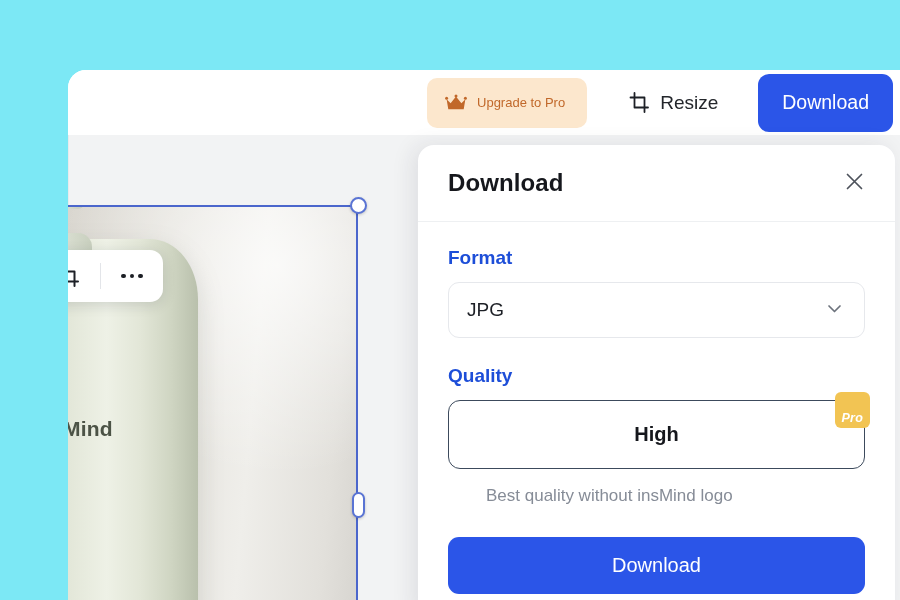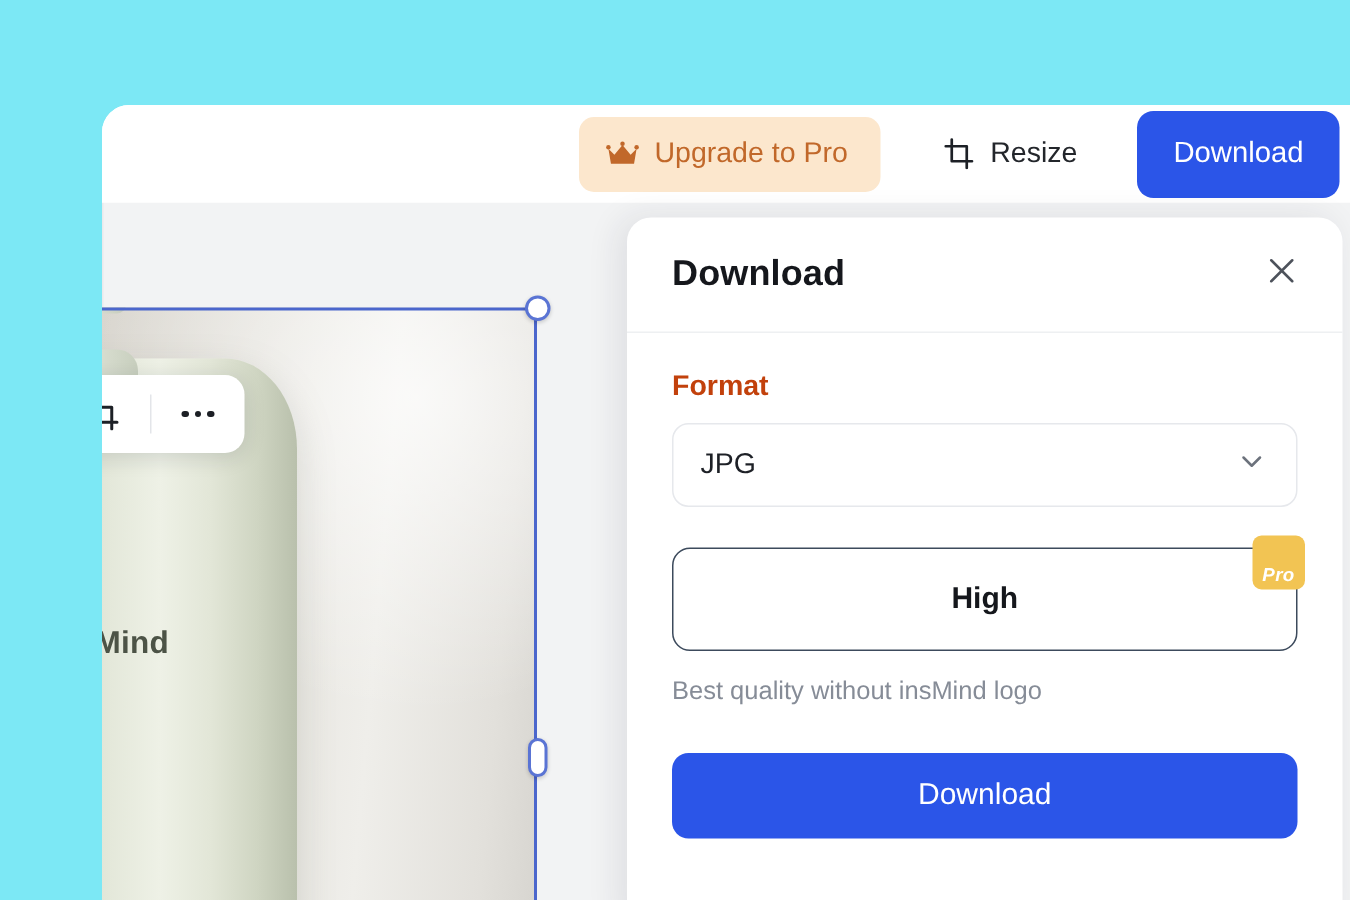--- a/index.html
+++ b/index.html
@@ -45,21 +45,21 @@
 
   .upgrade-btn {
     display: flex;
     align-items: center;
     gap: 10px;
     background: #fce7cd;
     color: #c1682a;
     border-radius: 10px;
     height: 50px;
     padding: 0 22px 0 18px;
-    font-size: 19px;
+    font-size: 13px;
     font-weight: 400;
     cursor: pointer;
     margin-right: 28px;
   }
   .crown-icon { display:block; width:22px; height:18px; }
 
   .resize-btn {
     display: flex;
     align-items: center;
     gap: 10px;
@@ -276,21 +276,21 @@
     width: 30px; height: 30px;
     display: flex; align-items: center; justify-content: center;
     cursor: pointer;
   }
 
   #panel-body { padding: 25px 30px 0 30px; }
 
   .section-label {
     font-size: 19px;
     font-weight: 700;
-    color: #c2410c;
+    color: #1d4ed8;
     margin-bottom: 13px;
   }
 
   #format-select {
     height: 56px;
     border: 1.4px solid #e6e8ec;
     border-radius: 11px;
     display: flex;
     align-items: center;
     justify-content: space-between;
@@ -341,20 +341,21 @@
     padding: 20px 7px 3px 7px;
     border-radius: 6px;
     line-height: 1.05;
     letter-spacing: .2px;
   }
 
   #quality-hint {
     margin-top: 17px;
     font-size: 17px;
     color: #868c97;
+    margin-left: 38px;
   }
 
   #download-action {
     margin: 31px 30px 0 30px;
     height: 57px;
     background: #2b55e8;
     color: #ffffff;
     border-radius: 11px;
     display: flex;
     align-items: center;
@@ -479,20 +480,21 @@
           <span id="format-value">JPG</span>
           <span>
             <svg width="19" height="19" viewBox="0 0 19 19">
               <path d="M4 7 L9.5 12.5 L15 7" fill="none" stroke="#6c727c" stroke-width="1.7" stroke-linecap="round" stroke-linejoin="round"></path>
             </svg>
           </span>
         </div>
       </div>
 
       <div id="quality-section">
+        <div class="section-label">Quality</div>
 
         <div id="quality-options">
           <div class="quality-btn selected">
             <span>High</span>
             <span class="pro-badge">Pro</span>
           </div>
         </div>
 
         <div id="quality-hint">Best quality without insMind logo</div>
       </div>

